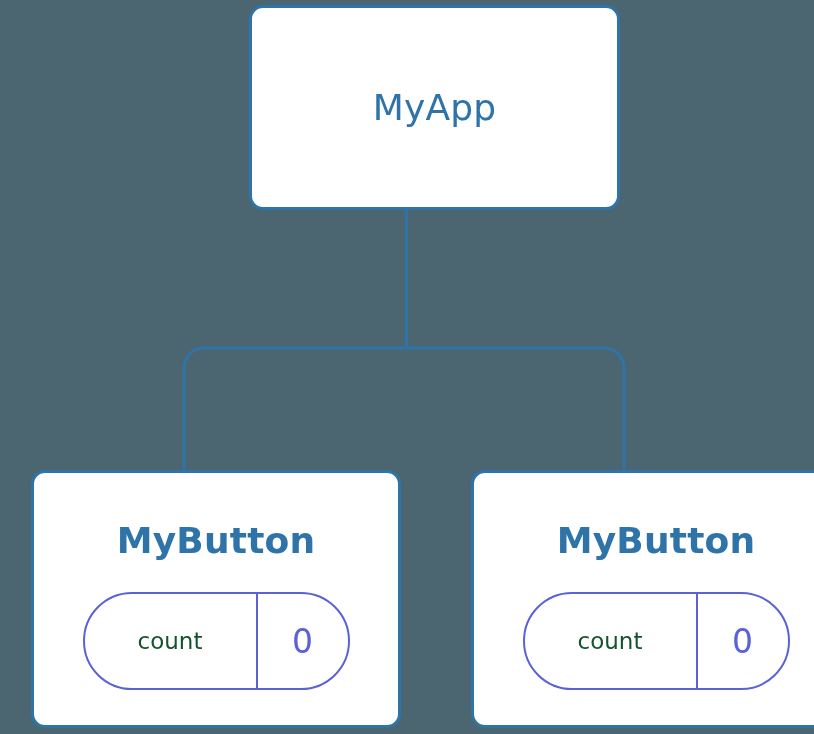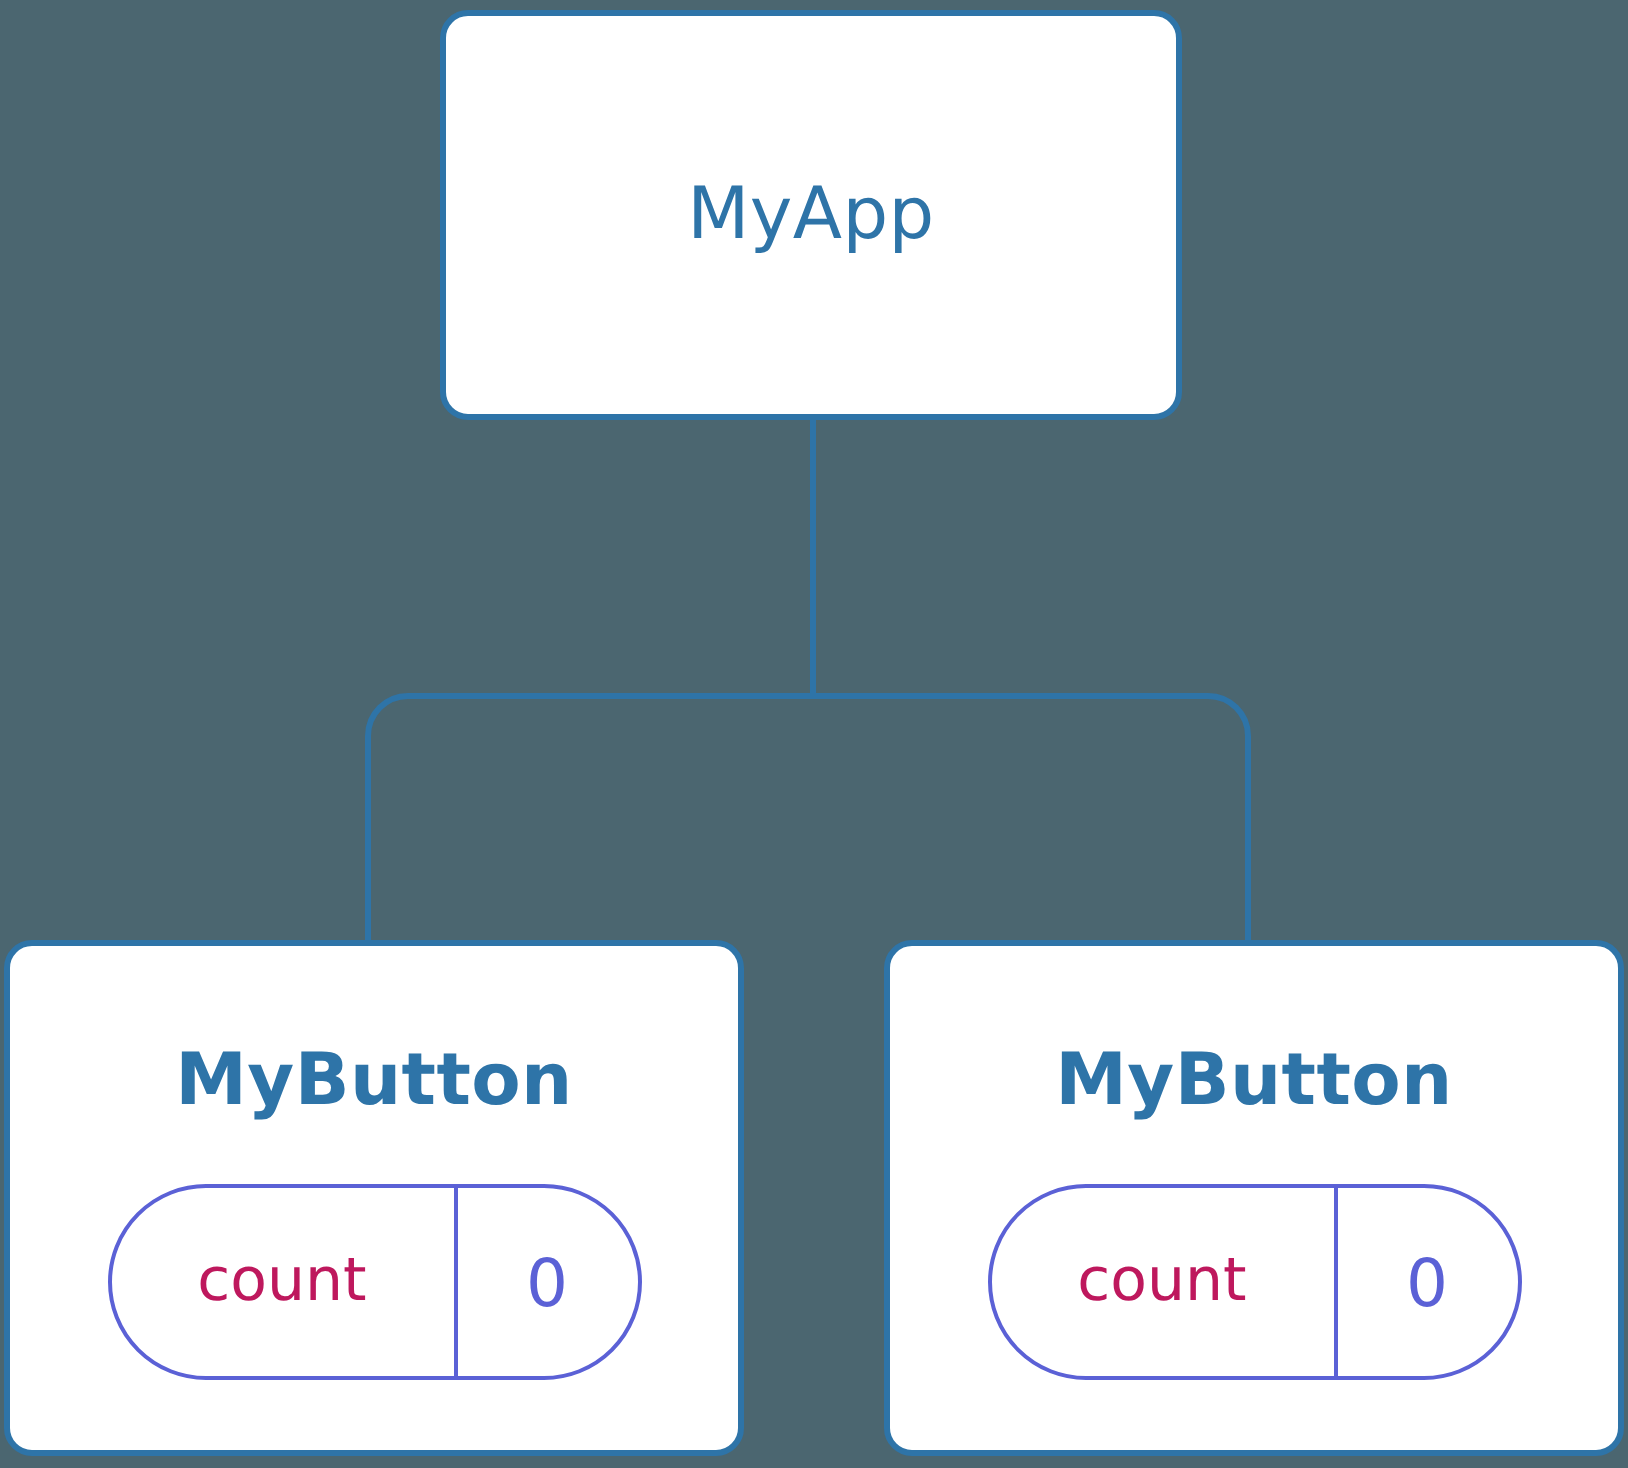--- a/index.html
+++ b/index.html
@@ -28,20 +28,21 @@
   }
   .node {
     position: absolute;
     background: #ffffff;
     border: 3px solid #2e74a8;
     border-radius: 14px;
     box-sizing: border-box;
     display: flex;
     flex-direction: column;
     align-items: center;
+    margin-left: 29px;
   }
   .node-root {
     left: 220px;
     top: 5px;
     width: 371px;
     height: 205px;
     justify-content: center;
   }
   .node-leaf-left {
     left: 2px;
@@ -77,22 +78,22 @@
     box-sizing: border-box;
     display: flex;
     align-items: stretch;
     background: #ffffff;
   }
   .state-key {
     flex: 0 0 173px;
     display: flex;
     align-items: center;
     justify-content: center;
-    color: #be185d;
-    font-size: 30px;
+    color: #14532d;
+    font-size: 23px;
     line-height: 1;
     border-right: 2px solid #5b61d6;
     box-sizing: border-box;
   }
   .state-val {
     flex: 1 1 auto;
     display: flex;
     align-items: center;
     justify-content: center;
     color: #5b61d6;

